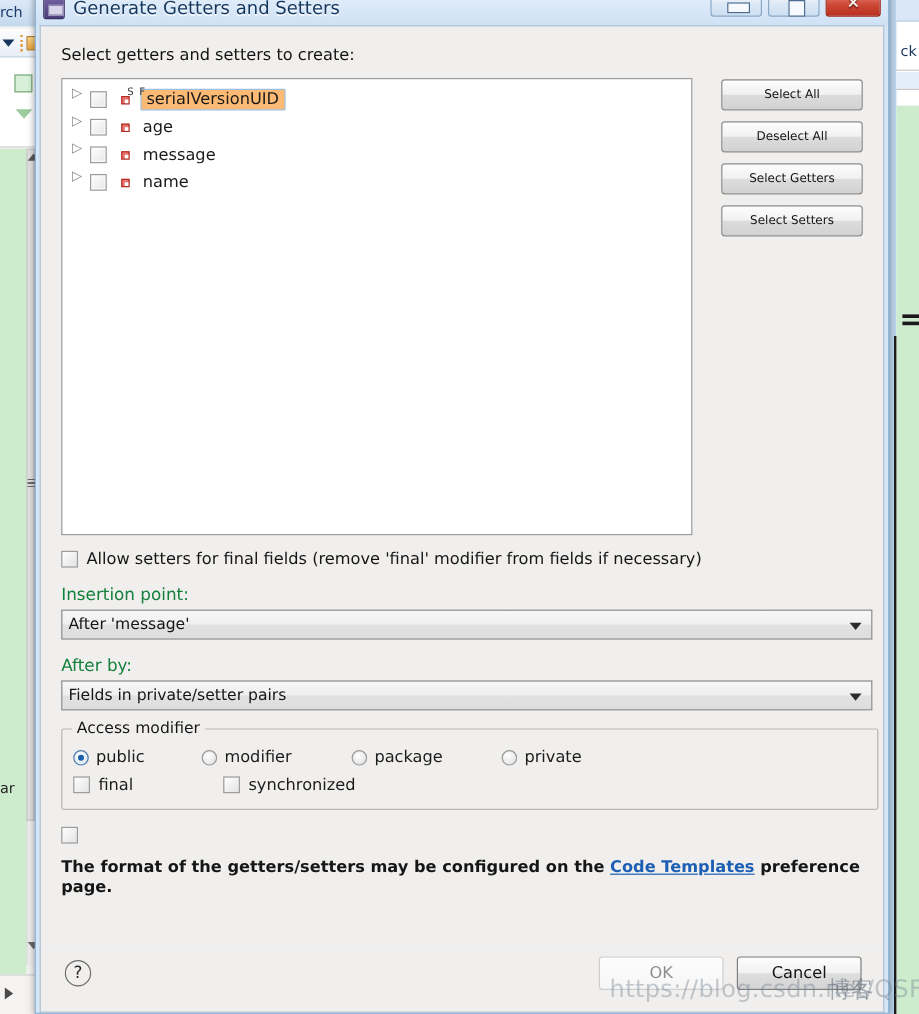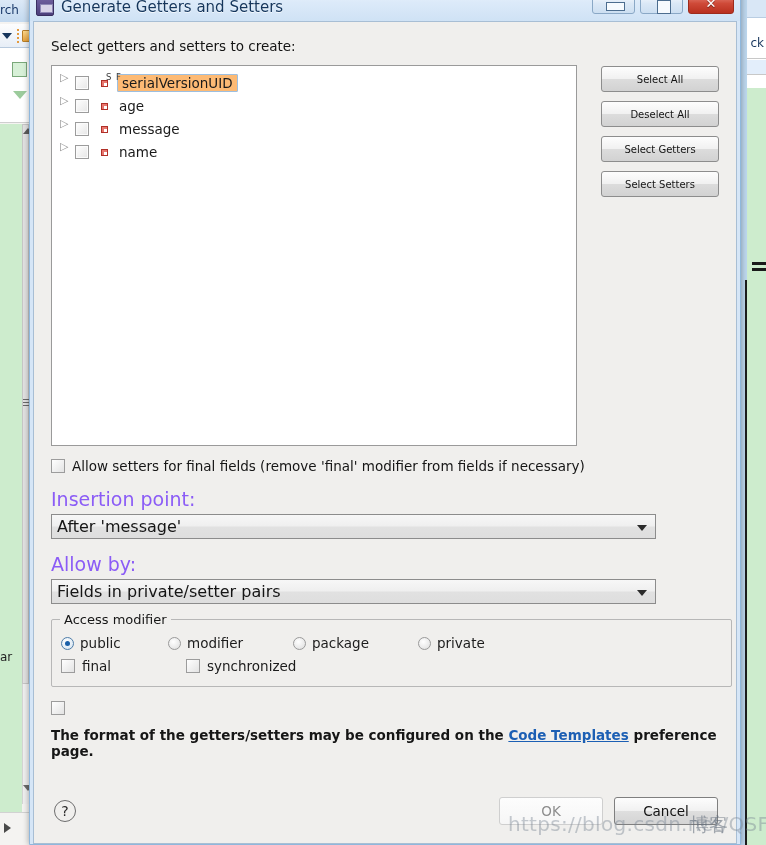--- a/index.html
+++ b/index.html
@@ -185,29 +185,29 @@
   }
 
   .chk-row { display: flex; align-items: center; margin-top: 12px; }
   .chk {
     width: 14px; height: 14px; flex: 0 0 14px; margin-right: 7px;
     border: 1px solid #9c9c9c;
     background: linear-gradient(135deg,#ffffff,#e3e3e3);
   }
   .chk-label { font-size: 13.5px; color: #161616; }
 
-  .field-label { margin: 14px 0 4px 0; font-size: 19px; color: #8b5cf6; }
+  .field-label { margin: 14px 0 4px 0; font-size: 14px; color: #15803d; }
   .combo {
-    width: 605px; height: 25px;
+    width: 676px; height: 25px;
     background: linear-gradient(#f7f7f7 0%, #efefef 48%, #e1e1e1 52%, #dedede 100%);
     border: 1px solid #8c8c8c;
     display: flex; align-items: center;
     padding-left: 5px;
     position: relative;
-    font-size: 16px; color: #151515;
+    font-size: 13px; color: #151515;
     cursor: pointer;
   }
   .combo .caret {
     position: absolute; right: 8px; top: 10px;
     width: 0; height: 0;
     border-left: 5px solid transparent; border-right: 5px solid transparent;
     border-top: 6px solid #2b2b2b;
   }
 
   .group {
@@ -403,21 +403,21 @@
       <span class="chk"></span>
       <span class="chk-label">Allow setters for final fields (remove 'final' modifier from fields if necessary)</span>
     </div>
 
     <div class="field-label">Insertion point:</div>
     <div class="combo">
       <span>After 'message'</span>
       <span class="caret"></span>
     </div>
 
-    <div class="field-label">Allow by:</div>
+    <div class="field-label">After by:</div>
     <div class="combo">
       <span>Fields in private/setter pairs</span>
       <span class="caret"></span>
     </div>
 
     <div class="group">
       <div class="group-title">Access modifier</div>
 
       <div class="radio-row">
         <span class="rad-item" style="width:107px">

